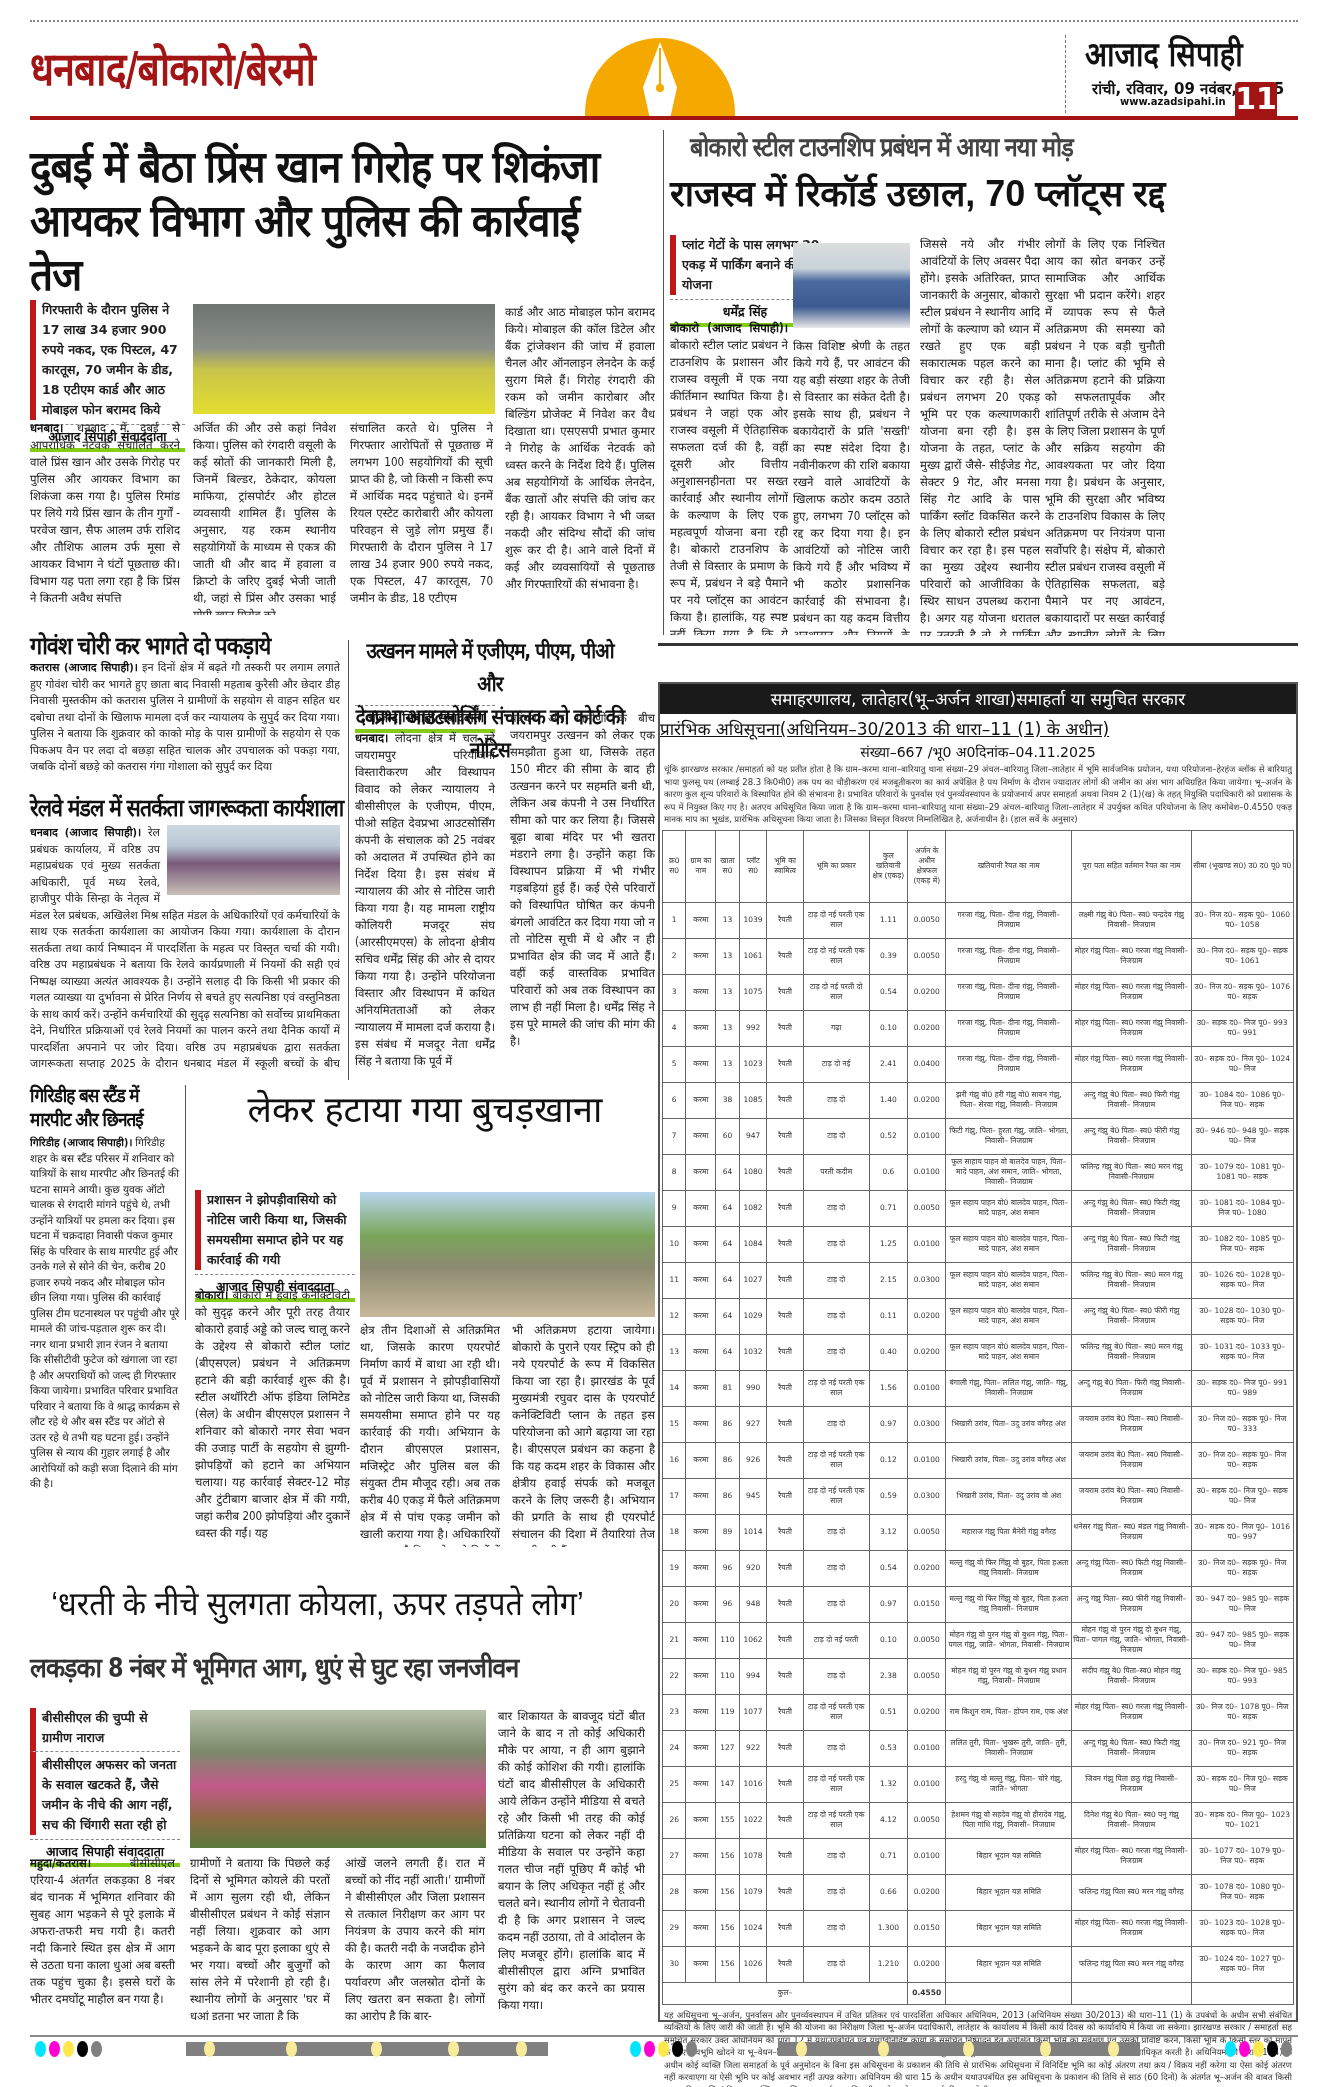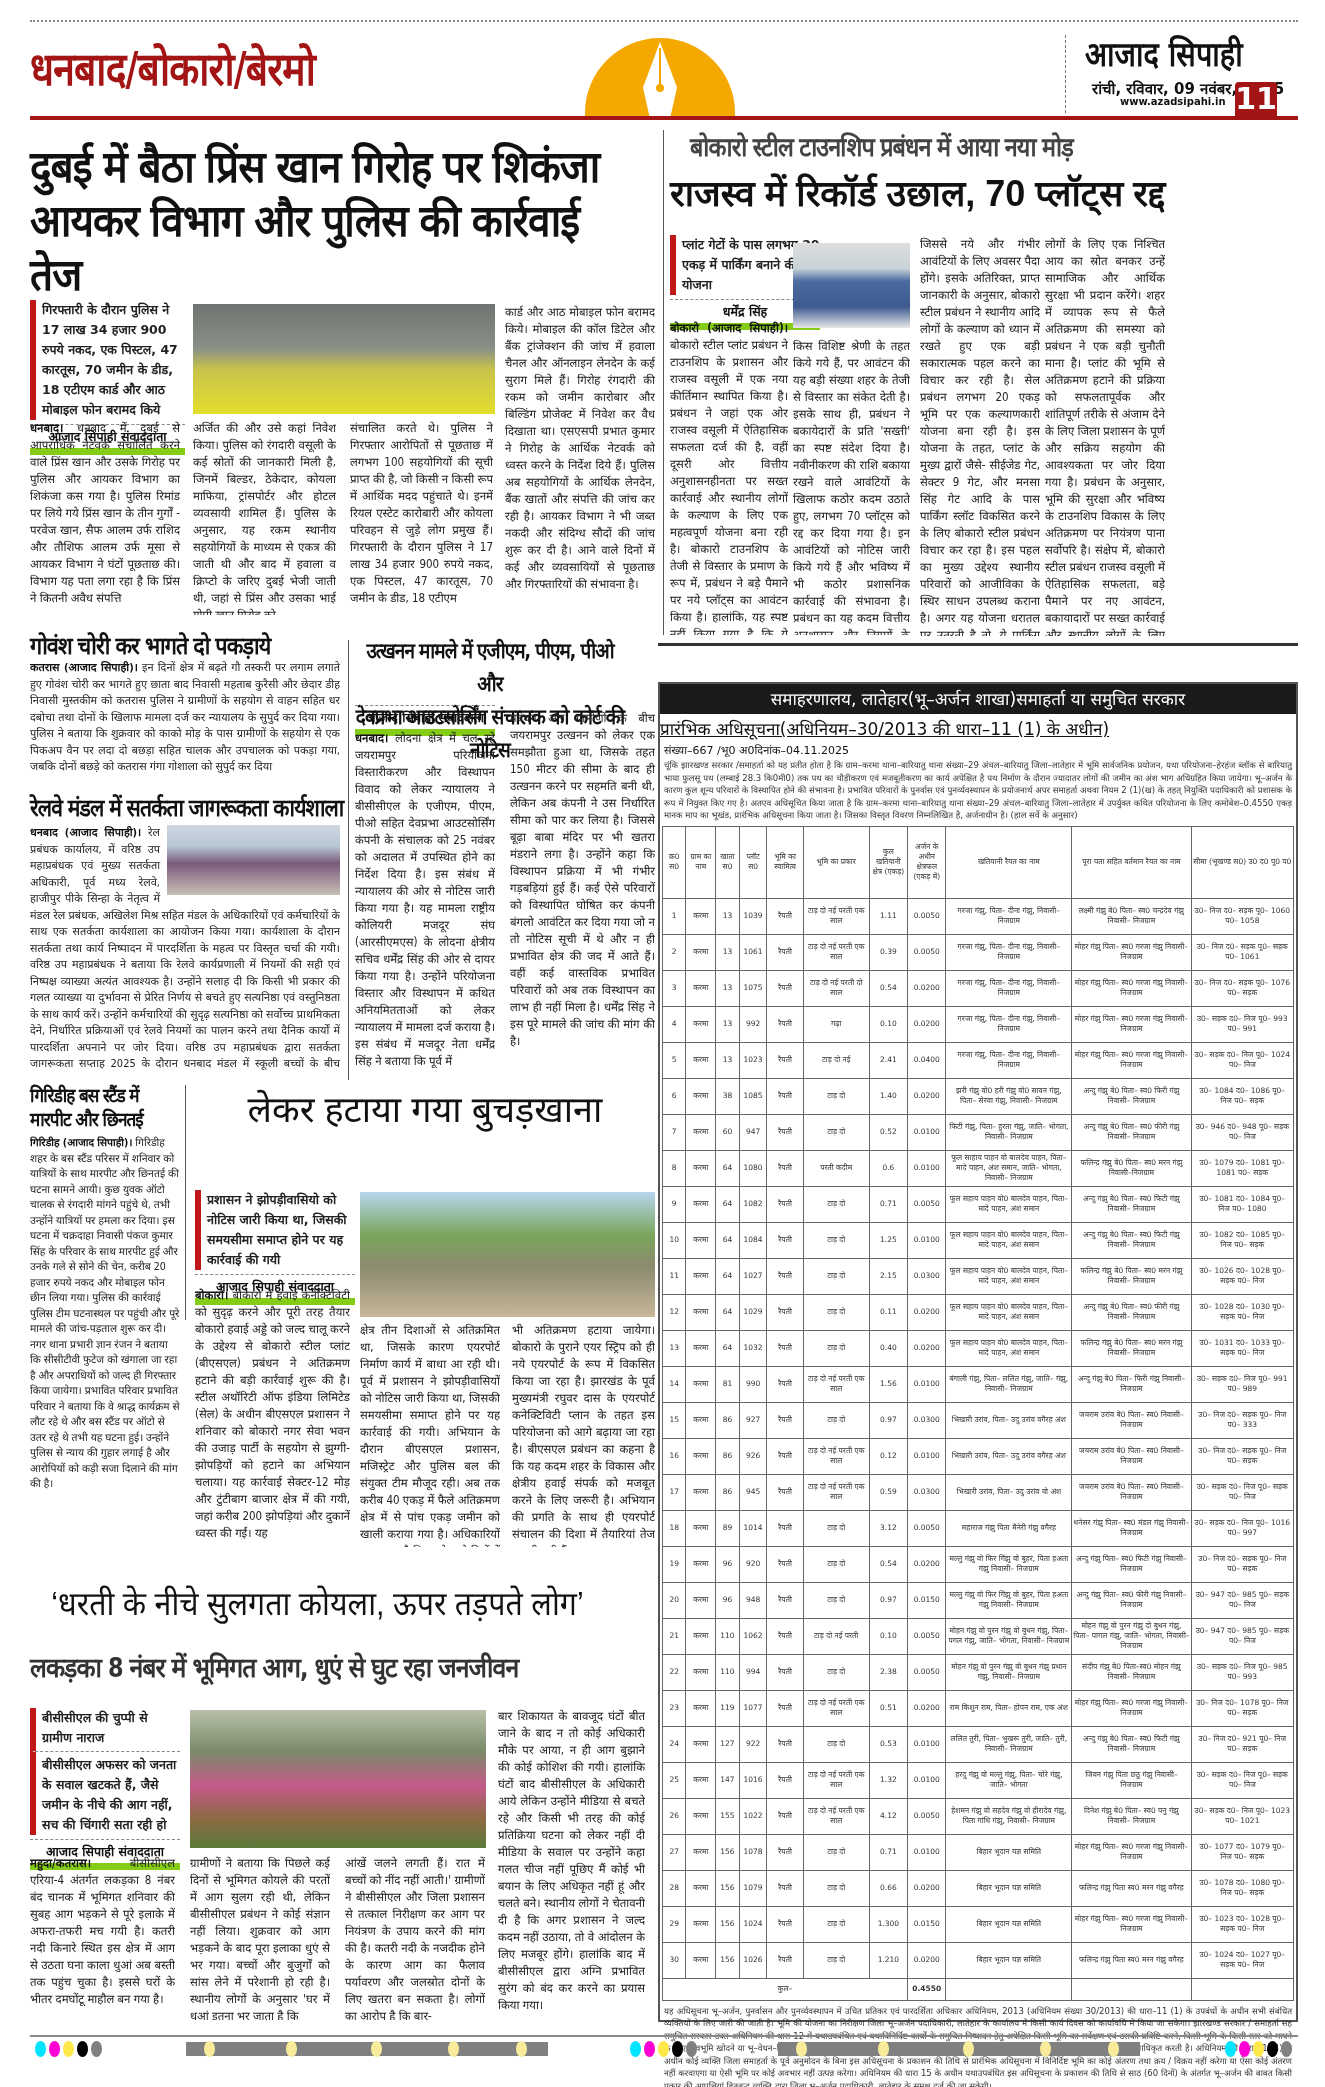--- a/index.html
+++ b/index.html
@@ -15,31 +15,31 @@
 .mast-sep{left:1065px;top:35px;height:78px;border-left:1px dashed #777}
 .mast-date{left:1092px;top:78px;font-size:15px;font-weight:bold}
 .mast-url{left:1120px;top:96px;font-size:10px;font-weight:bold}
 .pagenum{left:1235px;top:82px;width:42px;height:34px;background:#a31515;color:#fff;font-size:30px;font-weight:bold;text-align:center;line-height:34px;border-radius:4px 4px 0 0}
 .redrule{left:30px;top:116px;width:1268px;height:4px;background:#a31515}
 .vrule{border-left:1px solid #555}
 .h1{font-weight:bold;font-family:"DejaVu Sans Condensed","DejaVu Sans",sans-serif;letter-spacing:-1px}
 .col{font-size:11.5px;line-height:17px;text-align:justify;font-family:"DejaVu Sans Condensed","DejaVu Sans",sans-serif;color:#222}
 .col b{color:#111}
 .pullquote{border-left:6px solid #c01818;padding-left:6px;font-size:12.5px;line-height:20px;font-weight:bold;color:#222}
-.byline{font-size:12.5px;font-weight:bold;text-align:center;border-top:1px dashed #888;border-bottom:7px solid #84cc16;padding:3px 0}
+.byline{font-size:12.5px;font-weight:bold;text-align:center;border-top:1px dashed #888;border-bottom:4px solid #84cc16;padding:3px 0}
 .photo{background:#7d8a6a;overflow:hidden}
 .ph1{background:linear-gradient(180deg,#6e7470 0%,#8a8f88 40%,#c9c44a 60%,#e3de2e 100%)}
 .ph2{background:linear-gradient(180deg,#ddd 0%,#c8d3d8 30%,#4a6aa0 45%,#3d5a90 75%,#e8e8e8 100%)}
 .ph3{background:linear-gradient(180deg,#cfd8e0 0%,#b7c7d4 30%,#7a5a7a 55%,#c8c0b8 100%)}
 .ph4{background:linear-gradient(180deg,#b7d6ef 0%,#7aa55a 35%,#8c8a70 60%,#c8b89a 100%)}
 .ph5{background:linear-gradient(180deg,#b7c0a8 0%,#7a8a6a 30%,#c35a8a 55%,#8a6a40 80%,#5a7a3a 100%)}
 .notice{left:658px;top:682px;width:640px;height:1340px;border:2px solid #555}
 .notice-head{background:#1a1a1a;color:#fff;font-size:17px;text-align:center;height:30px;line-height:30px}
 .notice-sub{font-size:17px;text-align:left;text-decoration:underline;margin-top:3px}
-.notice-meta{font-size:11px;display:flex;justify-content:flex-start;padding:2px 4px}
+.notice-meta{font-size:14px;display:flex;justify-content:center;padding:2px 4px}
 .notice-text{font-size:8.5px;line-height:12.5px;padding:0 4px;text-align:justify;color:#333}
 table.land{border-collapse:collapse;width:632px;margin:4px 2px 0;font-size:7.5px;color:#333}
 table.land th,table.land td{border:1px solid #666;text-align:center;padding:1px;line-height:10px}
 table.land th{height:72px;font-weight:normal}
 table.land td{height:36px}
 .notice-foot{font-size:8.5px;line-height:12.5px;padding:4px;text-align:justify;color:#333}
 .regbar{top:2042px;height:14px;background:#808080}
 .dot{position:absolute;top:2041px;width:11px;height:16px;border-radius:50%}
 </style>
 </head>

